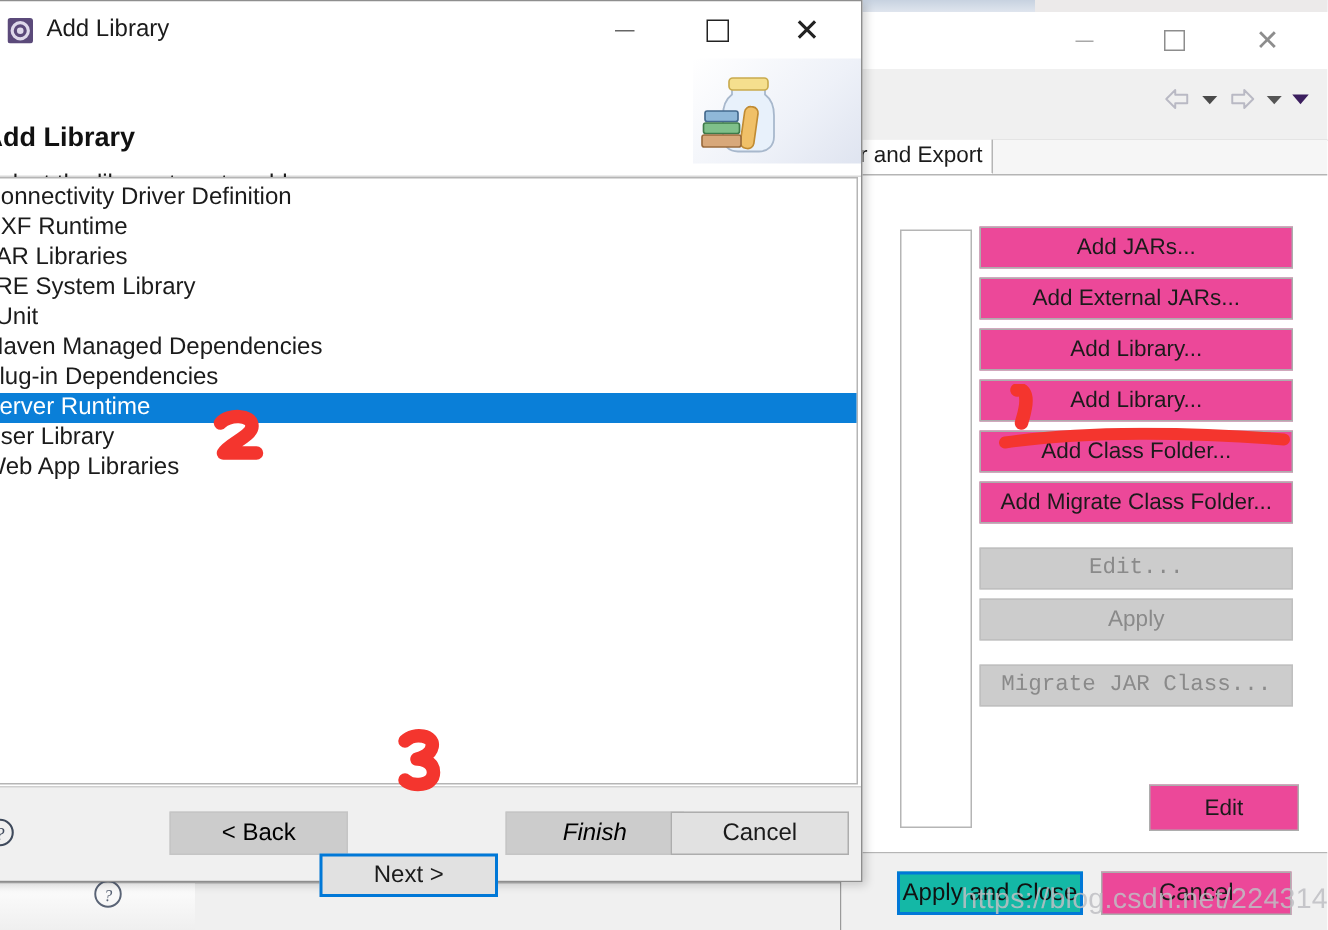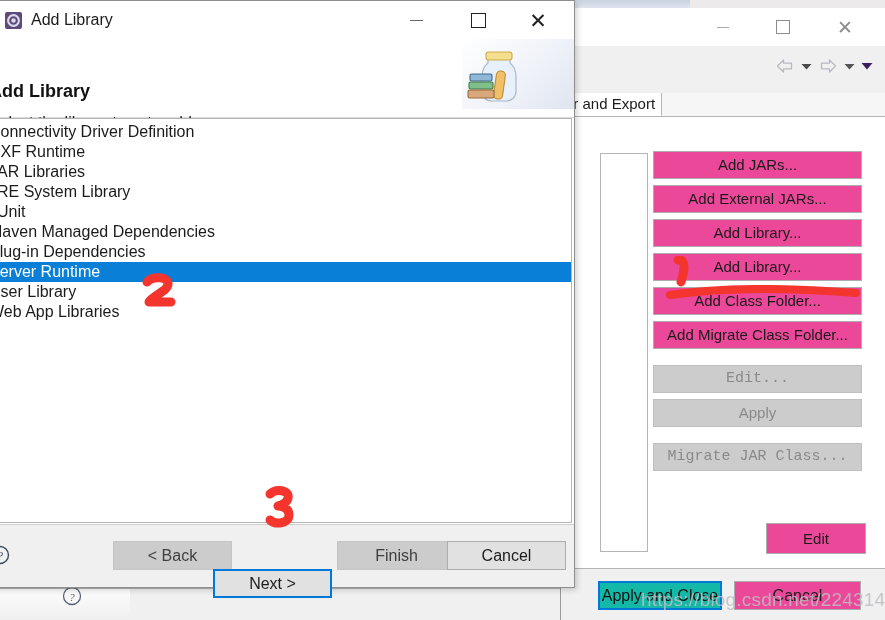--- a/index.html
+++ b/index.html
@@ -164,25 +164,25 @@
   #dlg-footer{
     position:absolute;left:0;bottom:0;right:0;height:62px;
     background:#f0f0f0;border-top:1px solid #cfcfcf;
   }
   #dlg-help{position:absolute;left:1px;top:20px;width:20px;height:20px;}
   .wizbtn{
     position:absolute;top:16px;height:29px;width:119px;
     box-sizing:border-box;font-size:16px;text-align:center;line-height:27px;
     border:1px solid #adadad;background:#e1e1e1;color:#1b1b1b;
   }
-  .wizbtn.disabled{background:#cccccc;border-color:#c5c5c5;color:#404040;}
+  .wizbtn.disabled{background:#cccccc;border-color:#c5c5c5;color:#000000;}
   .wizbtn.focused{border:2px solid #0078d7;line-height:25px;background:#e1e1e1;margin-top:28px;}
   #btn-back{left:124px;}
   #btn-next{left:224px;}
-  #btn-finish{left:348px;}
+  #btn-finish{left:348px;font-style:italic;}
   #btn-cancel{left:458px;}
   
   .annot{position:absolute;color:#f4352e;font-weight:bold;pointer-events:none;}
   #annot1{left:672px;top:256px;}
   #annot2{left:140px;top:272px;}
   #annot3{left:262px;top:484px;}
   #annot-underline{position:absolute;left:664px;top:285px;}
   
   #watermark{
     position:absolute;left:641px;top:589px;font-size:19px;

